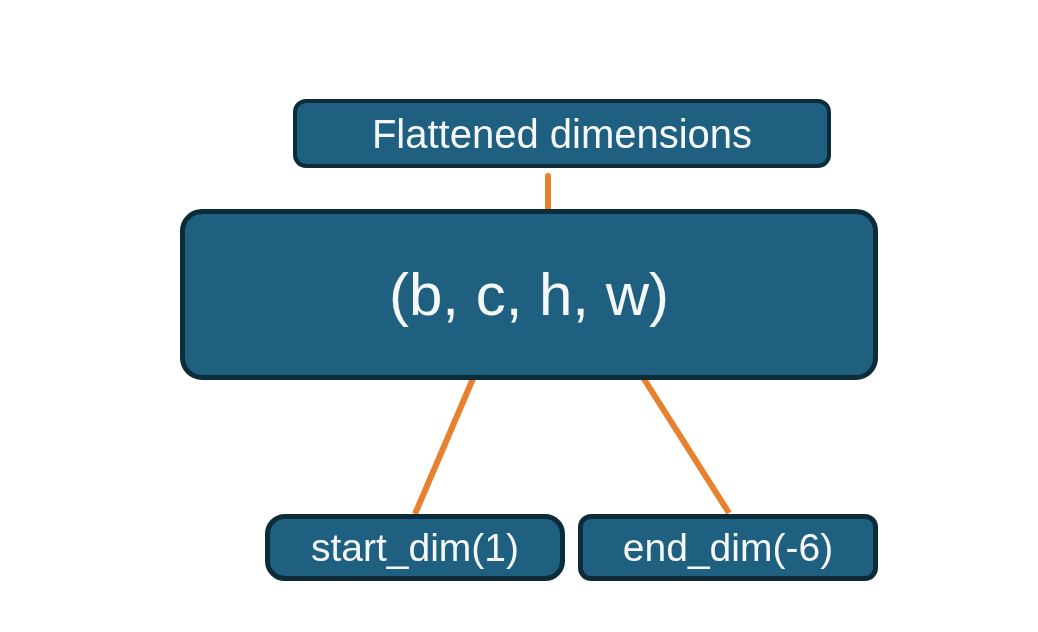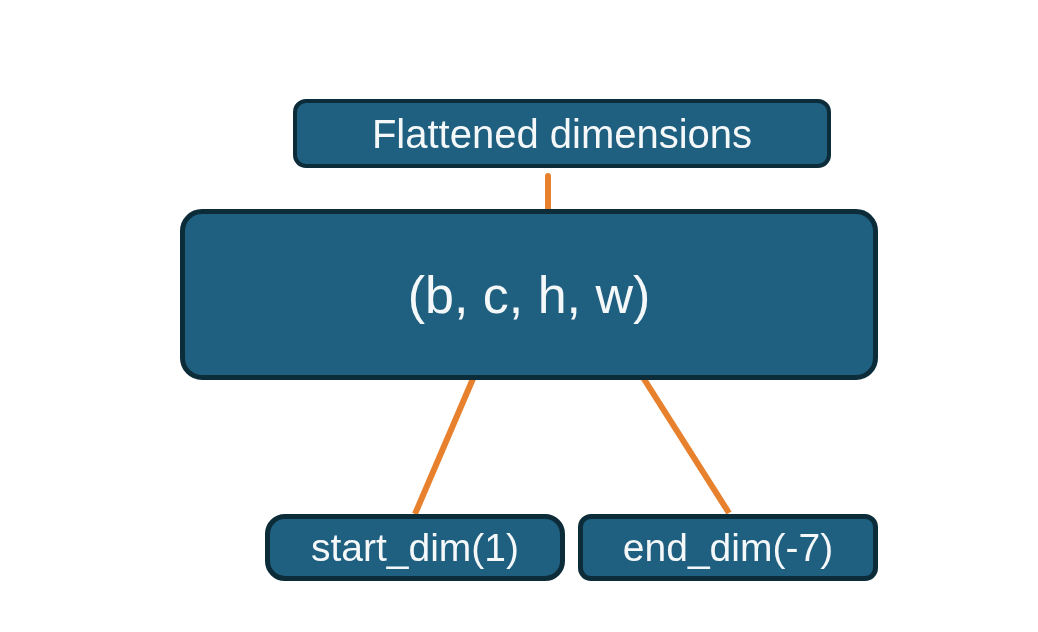--- a/index.html
+++ b/index.html
@@ -33,21 +33,21 @@
     left: 293px; top: 99px;
     width: 538px; height: 69px;
     border-radius: 13px;
     border-width: 4px;
     font-size: 40px;
   }
   .node-tensor {
     left: 180px; top: 209px;
     width: 698px; height: 171px;
     border-radius: 22px;
-    font-size: 52px;
+    font-size: 60px;
   }
   .node-start-dim {
     left: 265px; top: 514px;
     width: 300px; height: 67px;
     border-radius: 20px;
     font-size: 39px;
   }
   .node-end-dim {
     left: 578px; top: 514px;
     width: 300px; height: 67px;
@@ -100,16 +100,16 @@
 
   <div class="node node-tensor">
     <span>(b, c, h, w)</span>
   </div>
 
   <div class="node node-start-dim">
     <span>start_dim(1)</span>
   </div>
 
   <div class="node node-end-dim">
-    <span>end_dim(-7)</span>
+    <span>end_dim(-6)</span>
   </div>
 
 </div>
 
 </body></html>

